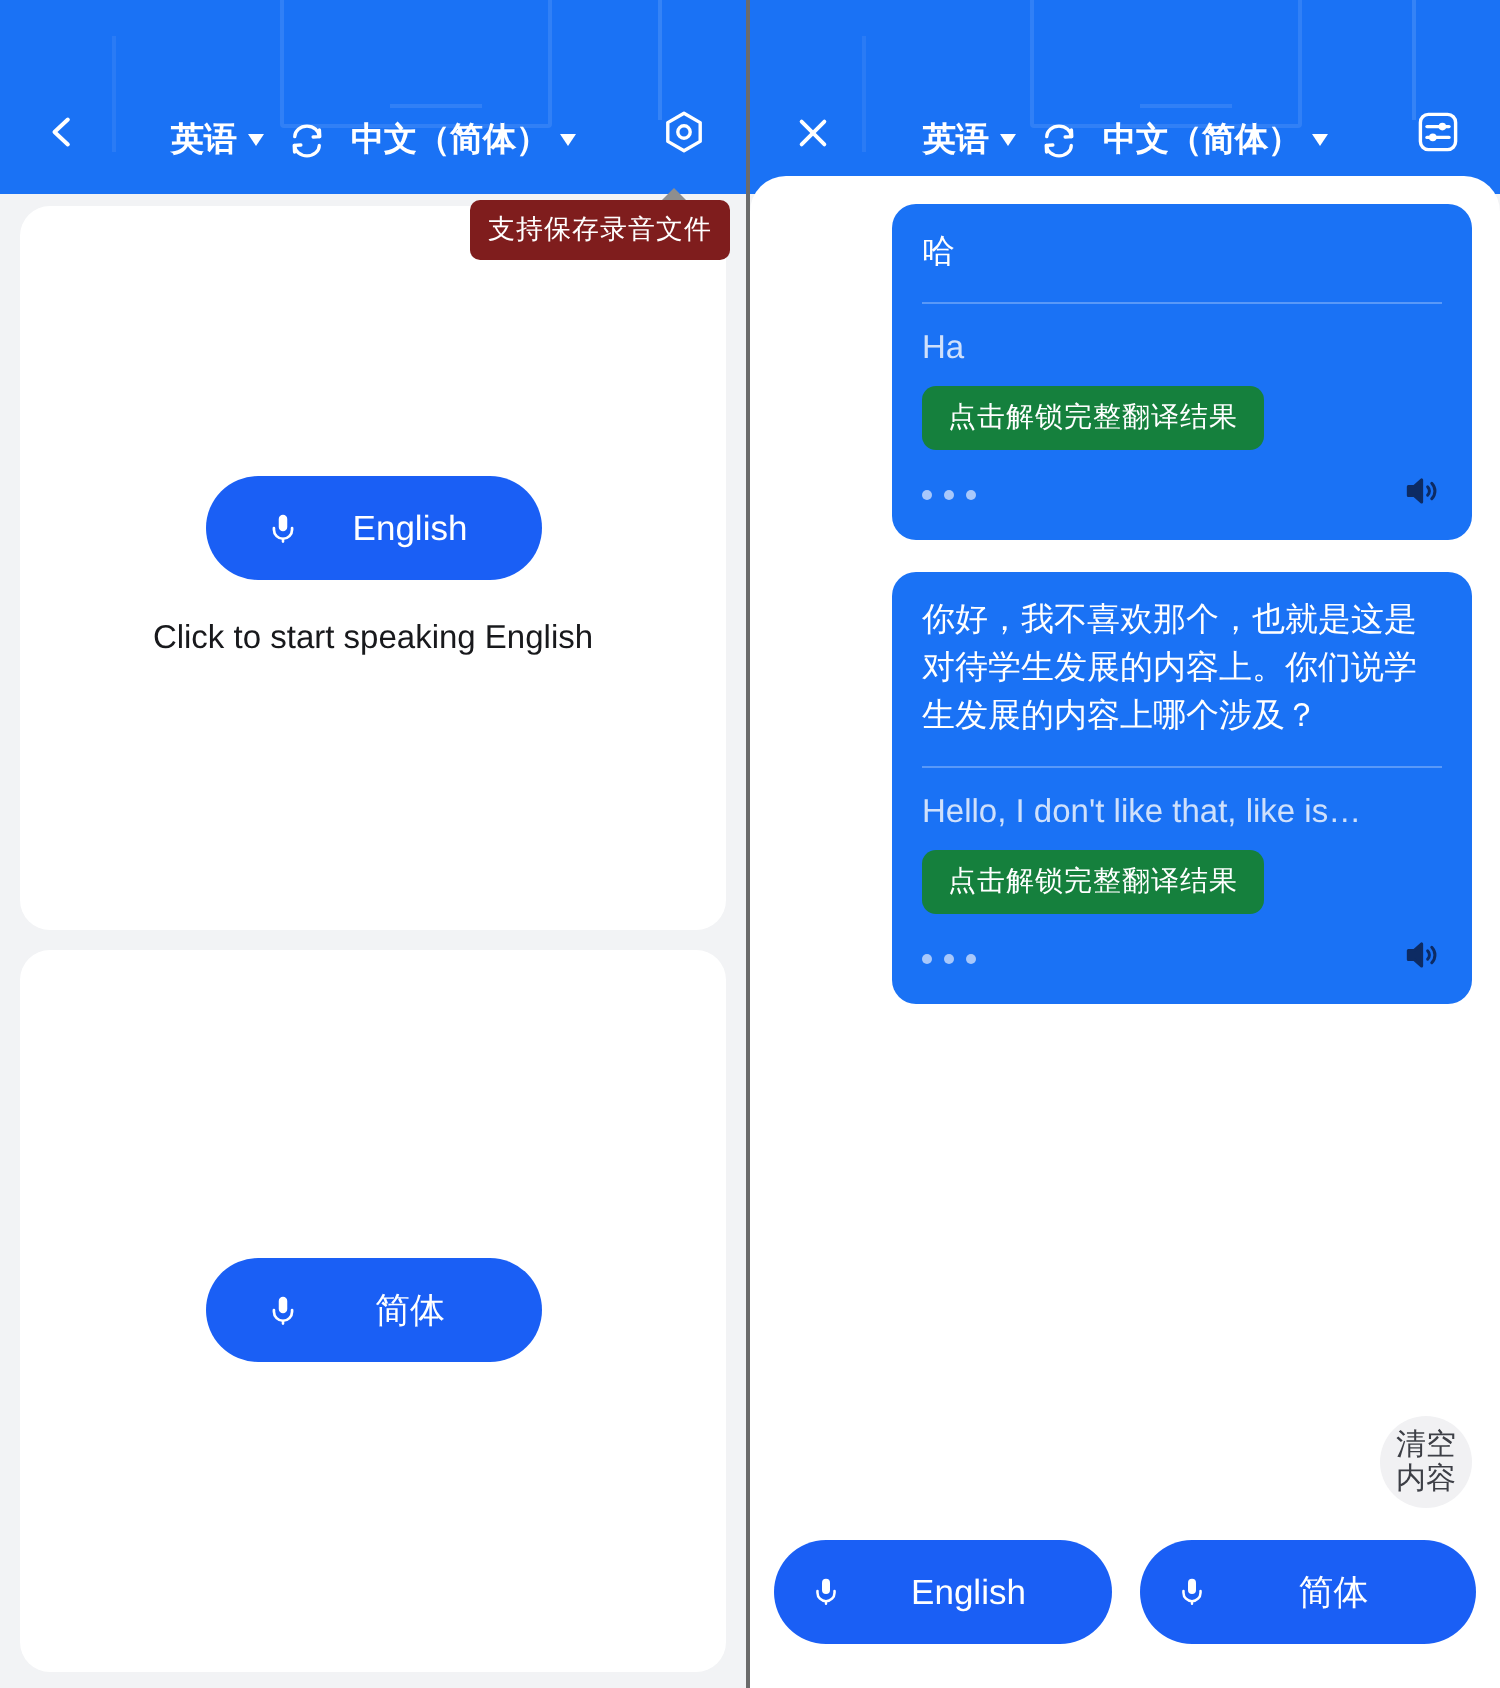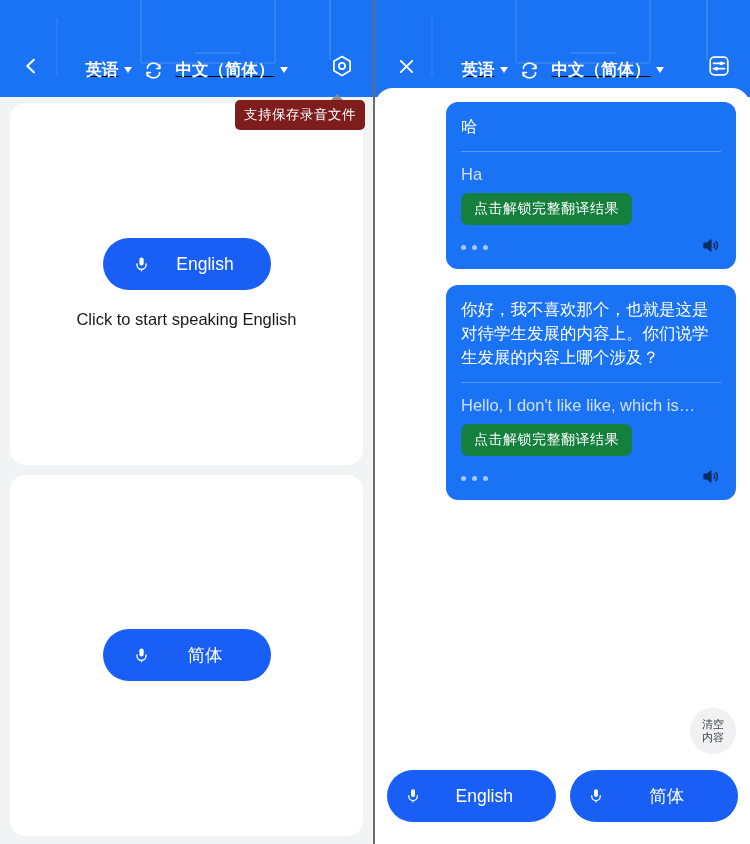--- a/index.html
+++ b/index.html
@@ -31,21 +31,20 @@
 
   
   .header {
     position: relative;
     height: 97px;
     background: #1a72f5;
     display: flex;
     align-items: flex-end;
     padding: 0 14px 14px 14px;
     overflow: hidden;
-    text-decoration: underline;
   }
   .header::before {
     content: "";
     position: absolute;
     left: 140px; top: -26px;
     width: 132px; height: 86px;
     border: 2px solid rgba(255,255,255,0.10);
     border-radius: 2px;
   }
   .header::after {
@@ -255,21 +254,21 @@
     padding: 0 12px 22px 12px;
   }
   .clear-btn {
     position: absolute;
     right: 14px;
     top: -62px;
     width: 46px; height: 46px;
     border-radius: 50%;
     background: #f1f1f3;
     color: #3d3f46;
-    font-size: 11px;
+    font-size: 15px;
     line-height: 1.15;
     display: flex;
     flex-direction: column;
     align-items: center;
     justify-content: center;
     cursor: pointer;
     border: none;
   }
   .footer-btns {
     display: flex;
@@ -429,21 +428,21 @@
                 <path d="M16.2 9.4a3.6 3.6 0 0 1 0 5.2"></path>
                 <path d="M18.8 7.1a7 7 0 0 1 0 9.8"></path>
               </svg>
             </span>
           </div>
         </div>
 
         <div class="bubble">
           <div class="bubble-src">你好，我不喜欢那个，也就是这是对待学生发展的内容上。你们说学生发展的内容上哪个涉及？</div>
           <div class="bubble-divider"></div>
-          <div class="bubble-trans">Hello, I don't like like, which is…</div>
+          <div class="bubble-trans">Hello, I don't like that, like is…</div>
           <div class="unlock-chip">点击解锁完整翻译结果</div>
           <div class="bubble-foot">
             <span class="dots">
                 <i></i>
                 <i></i>
                 <i></i>
               </span>
             <span>
               <svg width="21" height="19" viewBox="0 0 24 24" fill="none" stroke="#0d2b63" stroke-width="1.9" stroke-linecap="round" stroke-linejoin="round">
                 <path d="M4 9.2h3.6L12.4 5v14l-4.8-4.2H4Z" fill="#0d2b63"></path>

